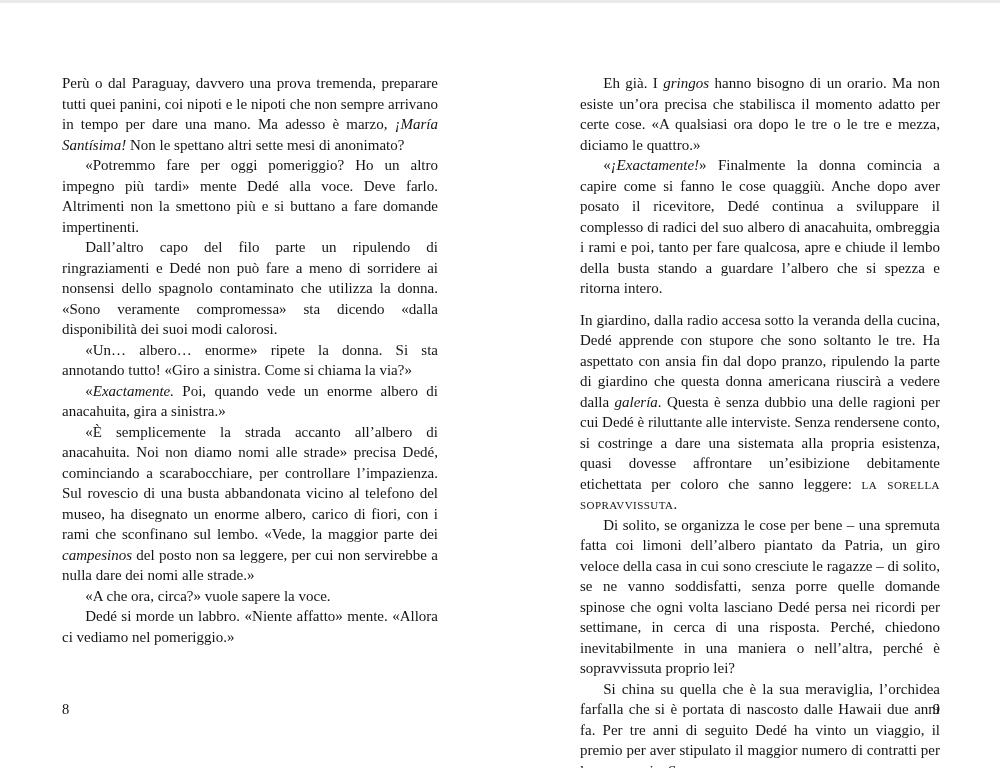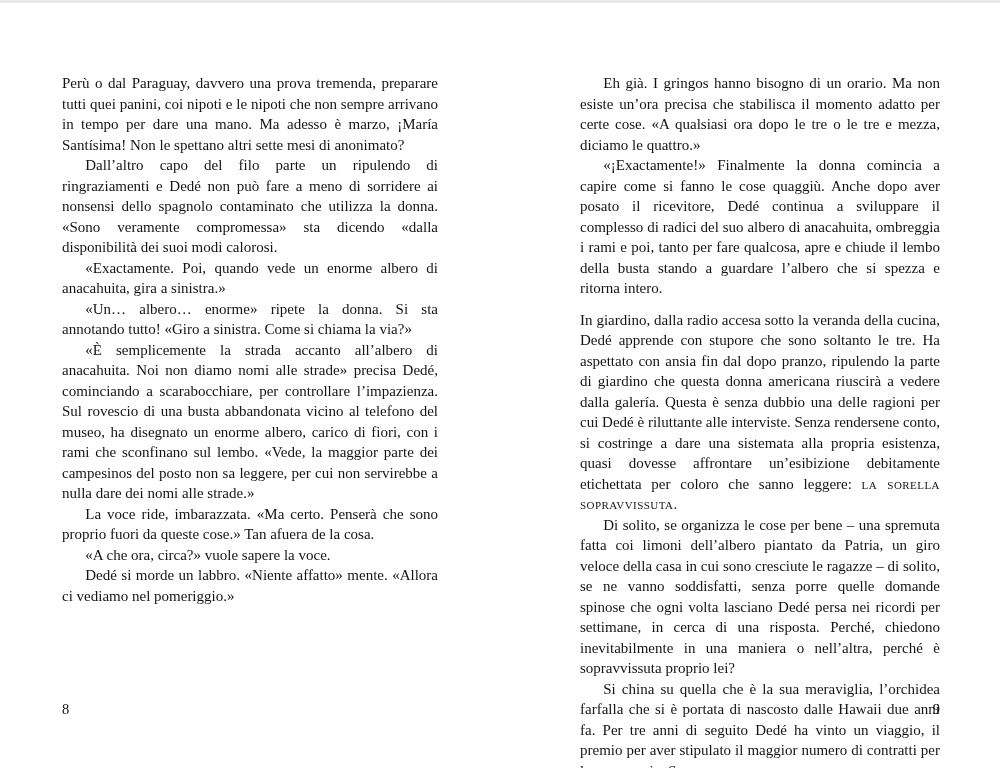--- a/index.html
+++ b/index.html
@@ -28,44 +28,44 @@
     top: 73px;
     font-size: 15px;
     line-height: 20.5px;
     text-align: justify;
   }
   .page-text.left  { left: 62px;  width: 376px; }
   .page-text.right { left: 580px; width: 360px; }
   .page-text p { margin: 0; padding: 0; }
   .page-text p.indent { text-indent: 1.55em; }
   .page-text p.space-before { margin-top: 11px; }
-  .italic { }
+  .italic { font-style: italic; }
   .smallcaps { font-variant: small-caps; letter-spacing: 0.03em; }
   .page-number {
     position: absolute;
     top: 701px;
     font-size: 14.5px;
     color: #141414;
   }
   .page-number.left  { left: 62px; }
   .page-number.right { left: 580px; width: 360px; text-align: right; }
 </style>
 </head>
 <body>
 
 <div class="spread">
   <div class="top-edge"></div>
 
   <div class="page-text left">
     <p><span>Perù o dal Paraguay, davvero una prova tremenda, preparare tutti quei panini, coi nipoti e le nipoti che non sempre arrivano in tempo per dare una mano. Ma adesso è marzo, </span><span class="italic">¡María Santísima!</span><span> Non le spettano altri sette mesi di anonimato?</span></p>
+    <p class="indent"><span>«Potremmo fare per oggi pomeriggio? Ho un altro impegno più tardi» mente Dedé alla voce. Deve farlo. Altrimenti non la smettono più e si buttano a fare domande impertinenti.</span></p>
     <p class="indent"><span>Dall’altro capo del filo parte un ripulendo di ringraziamenti e Dedé non può fare a meno di sorridere ai nonsensi dello spagnolo contaminato che utilizza la donna. «Sono veramente compromessa» sta dicendo «dalla disponibilità dei suoi modi calorosi.</span></p>
+    <p class="indent"><span>«Un… albero… enorme» ripete la donna. Si sta annotando tutto! «Giro a sinistra. Come si chiama la via?»</span></p>
     <p class="indent"><span>«</span><span class="italic">Exactamente.</span><span> Poi, quando vede un enorme albero di anacahuita, gira a sinistra.»</span></p>
-    <p class="indent"><span>«Un… albero… enorme» ripete la donna. Si sta annotando tutto! «Giro a sinistra. Come si chiama la via?»</span></p>
     <p class="indent"><span>«È semplicemente la strada accanto all’albero di anacahuita. Noi non diamo nomi alle strade» precisa Dedé, cominciando a scarabocchiare, per controllare l’impazienza. Sul rovescio di una busta abbandonata vicino al telefono del museo, ha disegnato un enorme albero, carico di fiori, con i rami che sconfinano sul lembo. «Vede, la maggior parte dei </span><span class="italic">campesinos</span><span> del posto non sa leggere, per cui non servirebbe a nulla dare dei nomi alle strade.»</span></p>
-    <p class="indent"><span>La voce ride, imbarazzata. «Ma certo. Penserà che sono proprio fuori da queste cose.» </span><span class="italic">Tan afuera de la cosa.</span></p>
     <p class="indent"><span>«A che ora, circa?» vuole sapere la voce.</span></p>
     <p class="indent"><span>Dedé si morde un labbro. «Niente affatto» mente. «Allora ci vediamo nel pomeriggio.»</span></p>
   </div>
 
   <div class="page-text right">
     <p class="indent"><span>Eh già. I </span><span class="italic">gringos</span><span> hanno bisogno di un orario. Ma non esiste un’ora precisa che stabilisca il momento adatto per certe cose. «A qualsiasi ora dopo le tre o le tre e mezza, diciamo le quattro.»</span></p>
     <p class="indent"><span>«</span><span class="italic">¡Exactamente!</span><span>» Finalmente la donna comincia a capire come si fanno le cose quaggiù. Anche dopo aver posato il ricevitore, Dedé continua a sviluppare il complesso di radici del suo albero di anacahuita, ombreggia i rami e poi, tanto per fare qualcosa, apre e chiude il lembo della busta stando a guardare l’albero che si spezza e ritorna intero.</span></p>
     <p class="space-before"><span>In giardino, dalla radio accesa sotto la veranda della cucina, Dedé apprende con stupore che sono soltanto le tre. Ha aspettato con ansia fin dal dopo pranzo, ripulendo la parte di giardino che questa donna americana riuscirà a vedere dalla </span><span class="italic">galería</span><span>. Questa è senza dubbio una delle ragioni per cui Dedé è riluttante alle interviste. Senza rendersene conto, si costringe a dare una sistemata alla propria esistenza, quasi dovesse affrontare un’esibizione debitamente etichettata per coloro che sanno leggere: </span><span class="smallcaps">la sorella sopravvissuta</span><span>.</span></p>
     <p class="indent"><span>Di solito, se organizza le cose per bene – una spremuta fatta coi limoni dell’albero piantato da Patria, un giro veloce della casa in cui sono cresciute le ragazze – di solito, se ne vanno soddisfatti, senza porre quelle domande spinose che ogni volta lasciano Dedé persa nei ricordi per settimane, in cerca di una risposta. Perché, chiedono inevitabilmente in una maniera o nell’altra, perché è sopravvissuta proprio lei?</span></p>
     <p class="indent"><span>Si china su quella che è la sua meraviglia, l’orchidea farfalla che si è portata di nascosto dalle Hawaii due anni fa. Per tre anni di seguito Dedé ha vinto un viaggio, il premio per aver stipulato il maggior numero di contratti per la compagnia. Sua</span></p>

